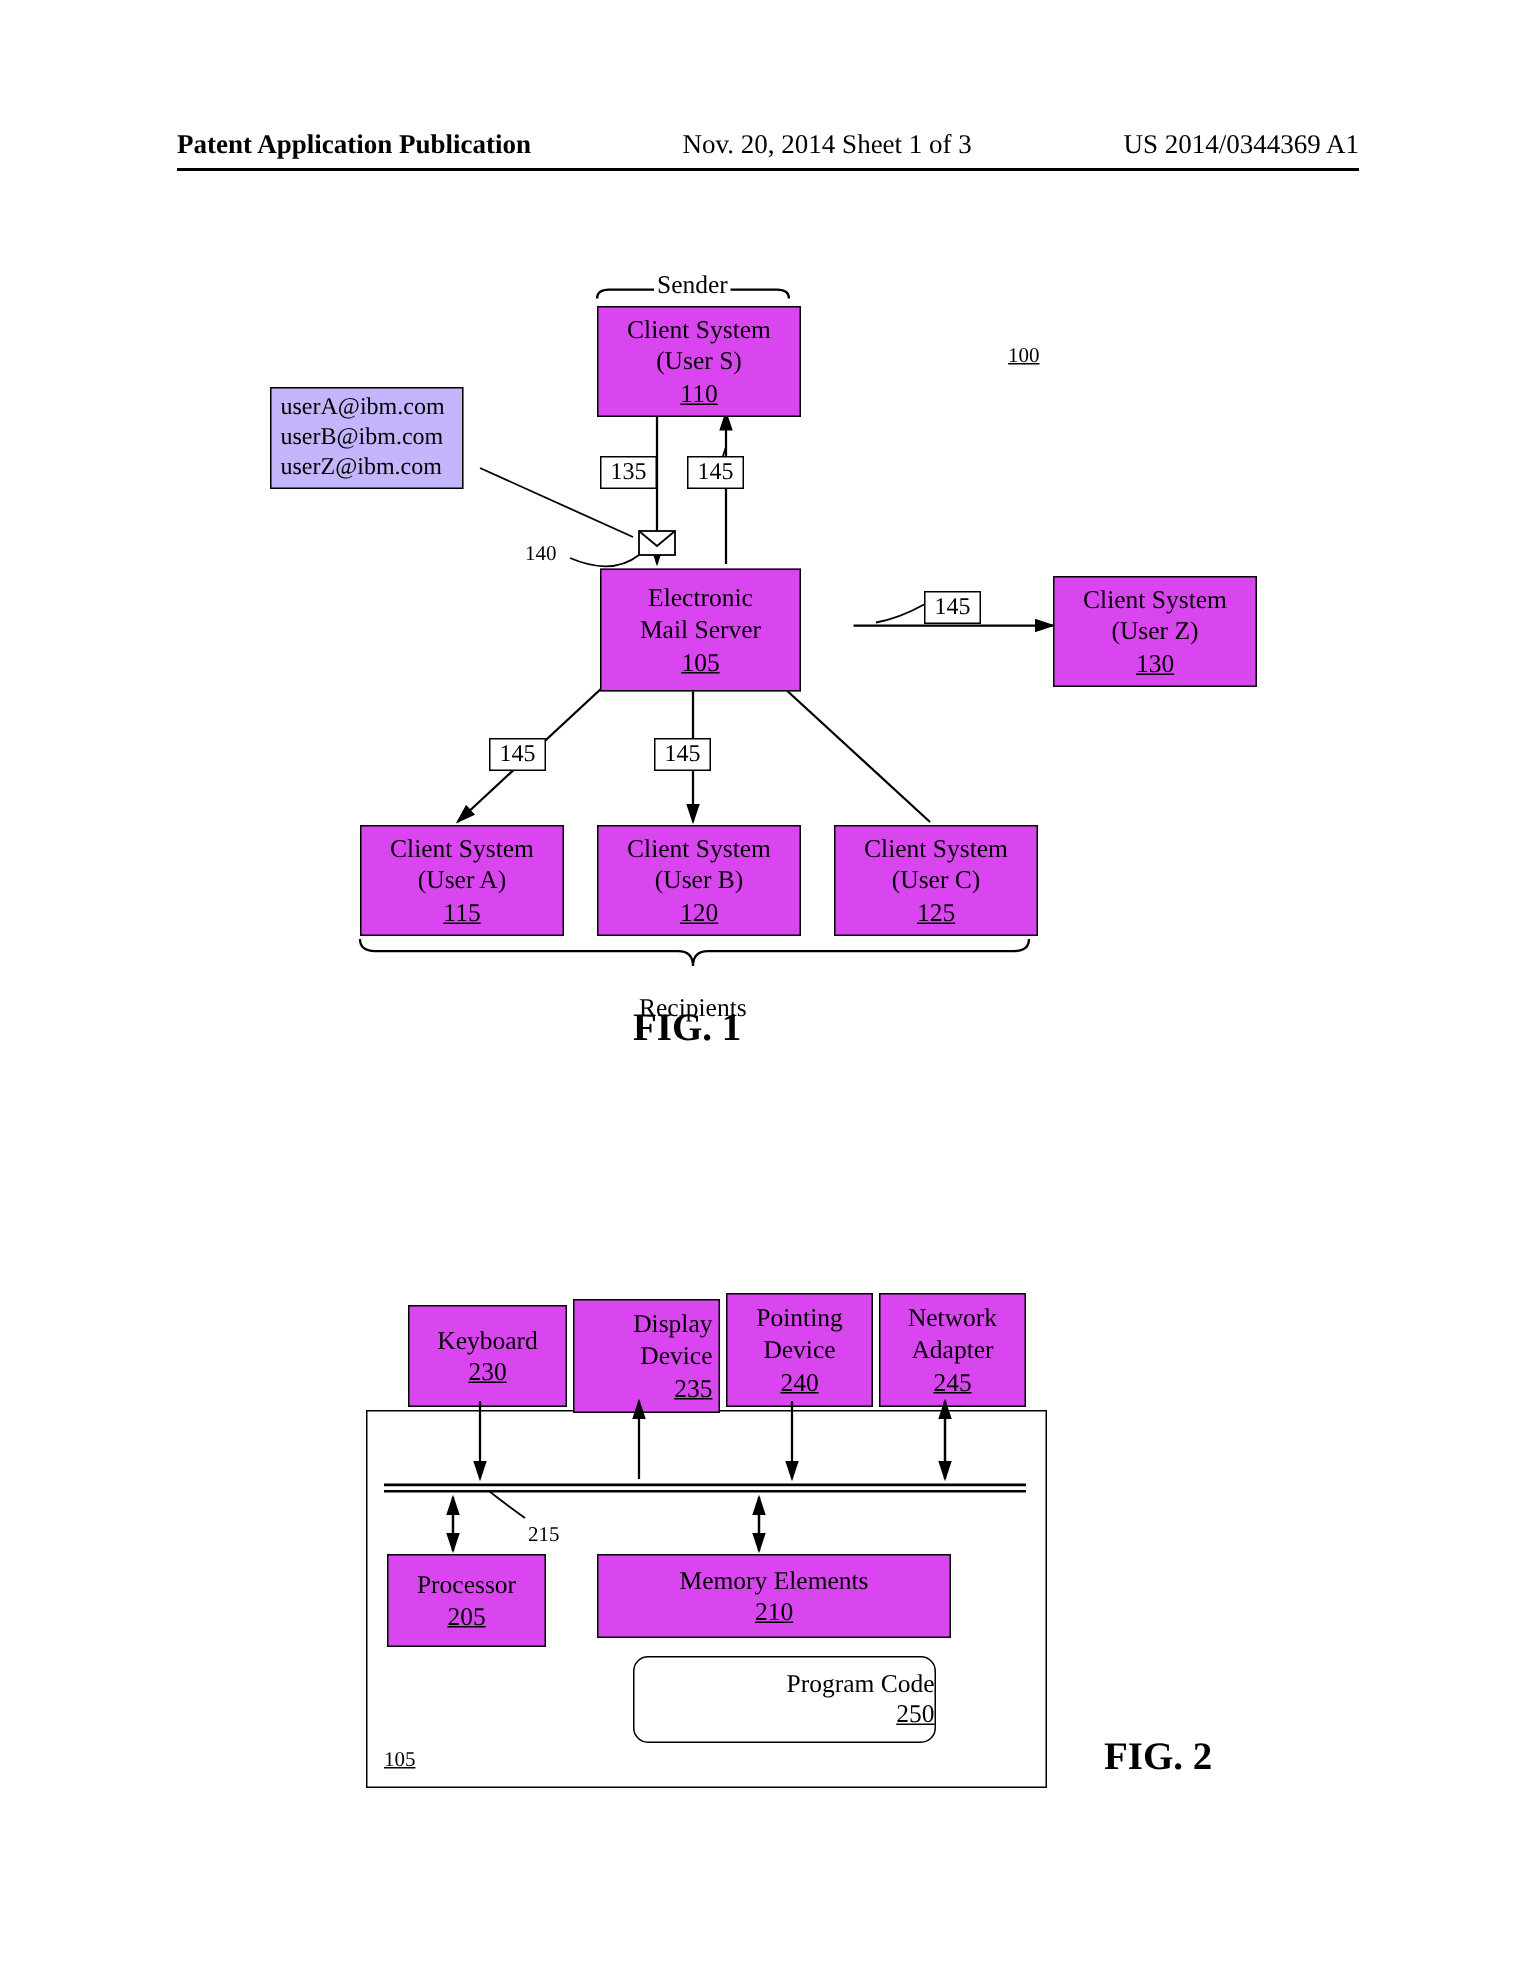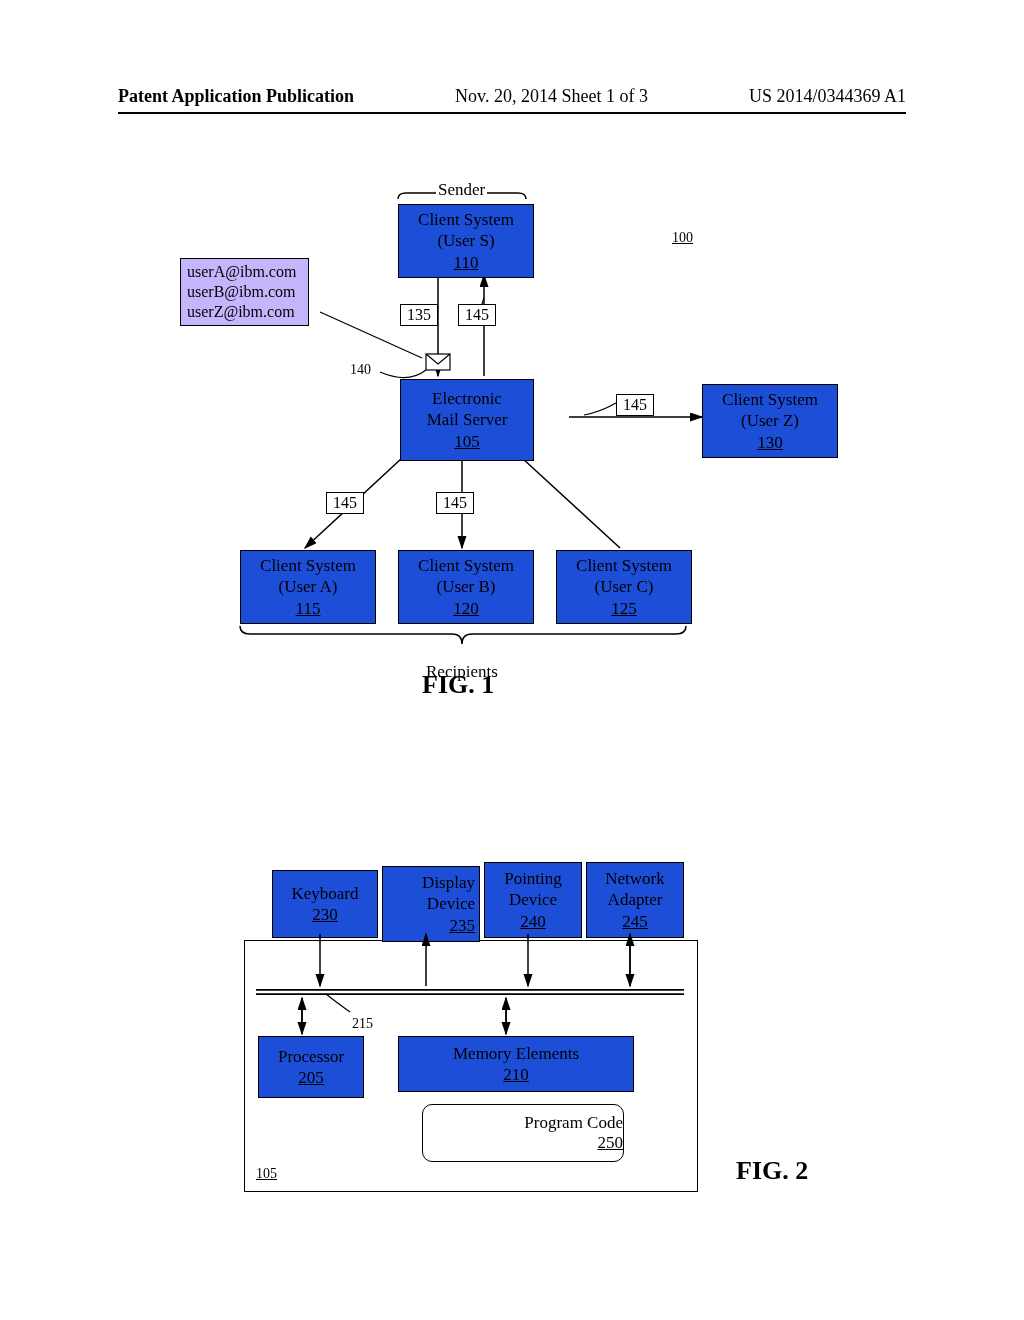--- a/index.html
+++ b/index.html
@@ -41,21 +41,21 @@
     position: absolute;
     left: 0;
     top: 0;
     width: 1024px;
     height: 1320px;
   }
 
   .box {
     position: absolute;
     border: 1.5px solid #000;
-    background: #1d4ed8;
+    background: #d946ef;
     text-align: center;
     font-size: 17px;
     line-height: 1.25;
     display: flex;
     flex-direction: column;
     justify-content: center;
     align-items: center;
     padding: 2px 4px;
   }
   .box .under { text-decoration: underline; }

